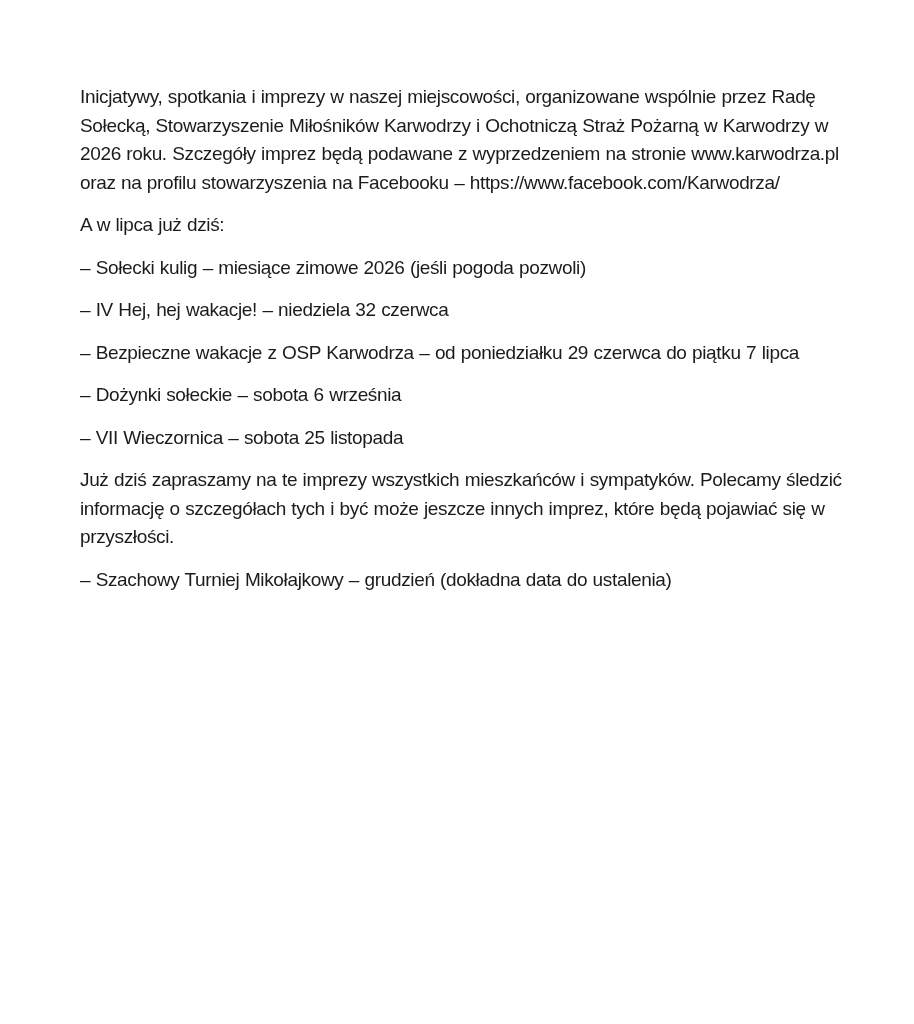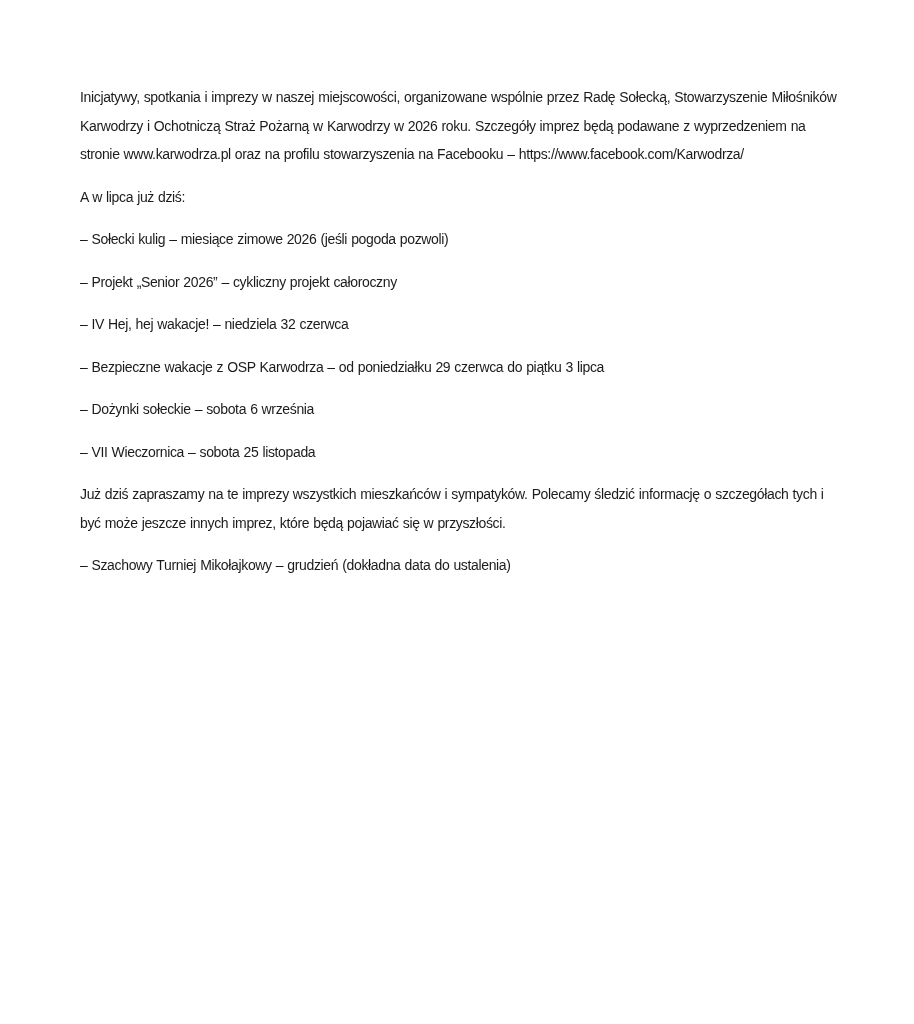--- a/index.html
+++ b/index.html
@@ -16,48 +16,47 @@
     width: 914px;
     height: 1024px;
     background: #ffffff;
     overflow: hidden;
   }
   .doc-body {
     padding: 83px 66px 0 80px;
     width: 914px;
   }
   .doc-body p {
-    font-size: 14px;
+    font-size: 19px;
     line-height: 28.5px;
     letter-spacing: -0.35px;
     margin: 0 0 14px 0;
     word-spacing: 0.5px;
   }
 </style>
 </head>
 <body>
 
 <div class="page">
   <div class="doc-body">
 
     <p>Inicjatywy, spotkania i imprezy w naszej miejscowości, organizowane wspólnie przez Radę Sołecką, Stowarzyszenie Miłośników Karwodrzy i Ochotniczą Straż Pożarną w Karwodrzy w 2026 roku. Szczegóły imprez będą podawane z wyprzedzeniem na stronie www.karwodrza.pl oraz na profilu stowarzyszenia na Facebooku – https://www.facebook.com/Karwodrza/</p>
 
     <p>A w lipca już dziś:</p>
 
 
     <p>– Sołecki kulig – miesiące zimowe 2026 (jeśli pogoda pozwoli)</p>
 
-    <p>– Projekt „Senior 2026” – cykliczny projekt całoroczny</p>
 
 
 
 
     <p>– IV Hej, hej wakacje! – niedziela 32 czerwca</p>
 
-    <p>– Bezpieczne wakacje z OSP Karwodrza – od poniedziałku 29 czerwca do piątku 3 lipca</p>
+    <p>– Bezpieczne wakacje z OSP Karwodrza – od poniedziałku 29 czerwca do piątku 7 lipca</p>
 
     <p>– Dożynki sołeckie – sobota 6 września</p>
 
     <p>– VII Wieczornica – sobota 25 listopada</p>
 
     <p>Już dziś zapraszamy na te imprezy wszystkich mieszkańców i sympatyków. Polecamy śledzić informację o szczegółach tych i być może jeszcze innych imprez, które będą pojawiać się w przyszłości.</p>
 
     <p>– Szachowy Turniej Mikołajkowy – grudzień (dokładna data do ustalenia)</p>
 
   </div>

